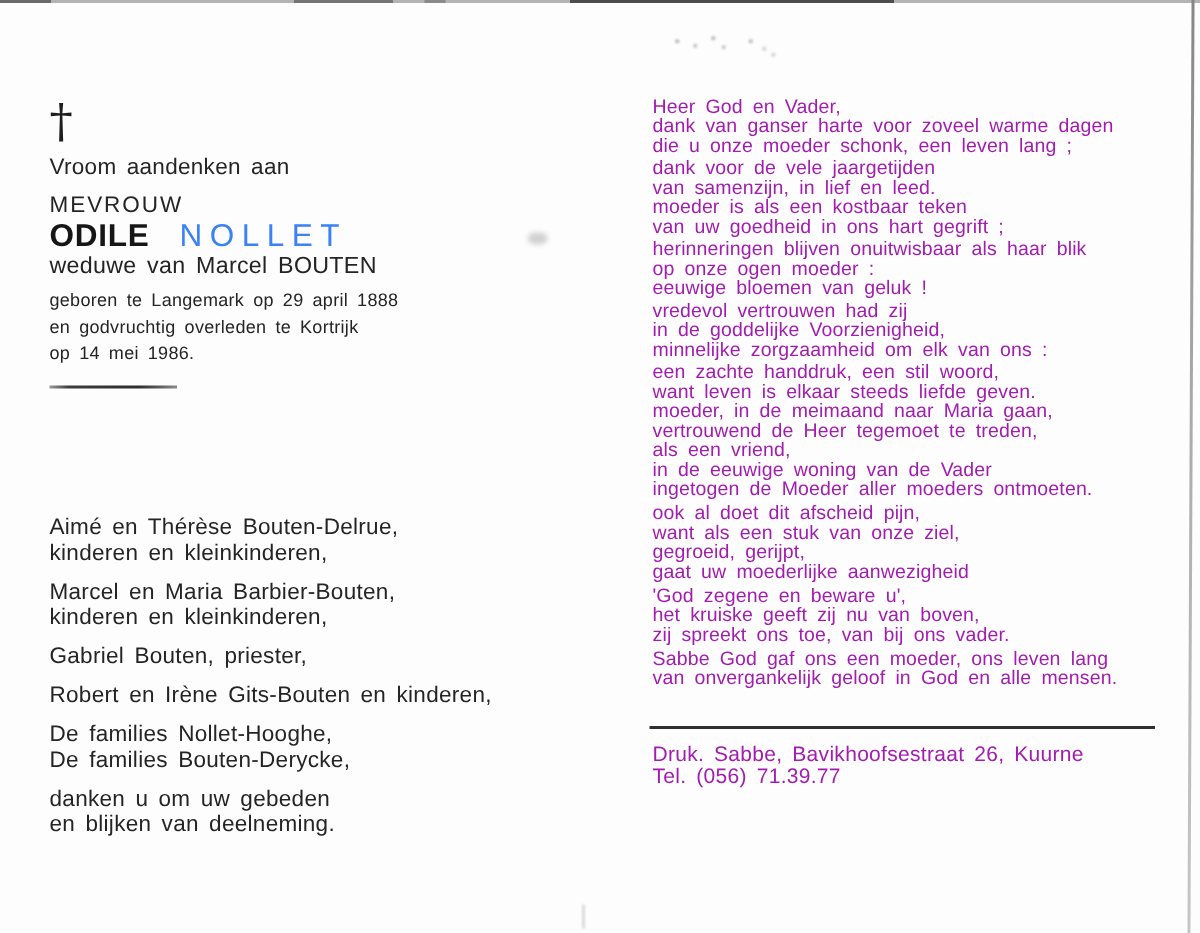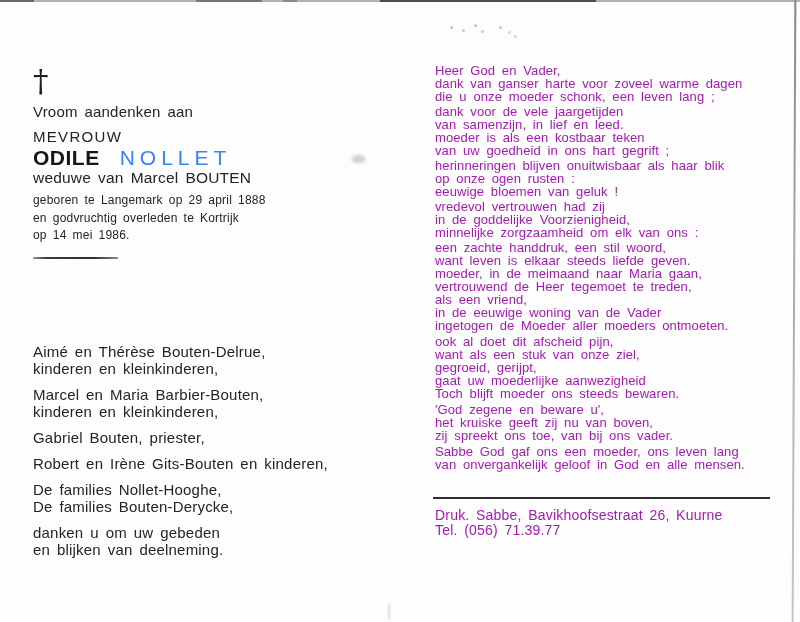--- a/index.html
+++ b/index.html
@@ -124,21 +124,21 @@
           <div class="line">die u onze moeder schonk, een leven lang ;</div>
         </div>
         <div class="para">
           <div class="line">dank voor de vele jaargetijden</div>
           <div class="line">van samenzijn, in lief en leed.</div>
           <div class="line">moeder is als een kostbaar teken</div>
           <div class="line">van uw goedheid in ons hart gegrift ;</div>
         </div>
         <div class="para">
           <div class="line">herinneringen blijven onuitwisbaar als haar blik</div>
-          <div class="line">op onze ogen rusten :</div>
+          <div class="line">op onze ogen moeder :</div>
           <div class="line">eeuwige bloemen van geluk !</div>
         </div>
         <div class="para">
           <div class="line">vredevol vertrouwen had zij</div>
           <div class="line">in de goddelijke Voorzienigheid,</div>
           <div class="line">minnelijke zorgzaamheid om elk van ons :</div>
         </div>
         <div class="para">
           <div class="line">een zachte handdruk, een stil woord,</div>
           <div class="line">want leven is elkaar steeds liefde geven.</div>
@@ -146,21 +146,20 @@
           <div class="line">vertrouwend de Heer tegemoet te treden,</div>
           <div class="line">als een vriend,</div>
           <div class="line">in de eeuwige woning van de Vader</div>
           <div class="line">ingetogen de Moeder aller moeders ontmoeten.</div>
         </div>
         <div class="para">
           <div class="line">ook al doet dit afscheid pijn,</div>
           <div class="line">want als een stuk van onze ziel,</div>
           <div class="line">gegroeid, gerijpt,</div>
           <div class="line">gaat uw moederlijke aanwezigheid</div>
-          <div class="line">Toch blijft moeder ons steeds bewaren.</div>
         </div>
         <div class="para">
           <div class="line">'God zegene en beware u',</div>
           <div class="line">het kruiske geeft zij nu van boven,</div>
           <div class="line">zij spreekt ons toe, van bij ons vader.</div>
         </div>
         <div class="para">
           <div class="line">Sabbe God gaf ons een moeder, ons leven lang</div>
           <div class="line">van onvergankelijk geloof in God en alle mensen.</div>
         </div>

